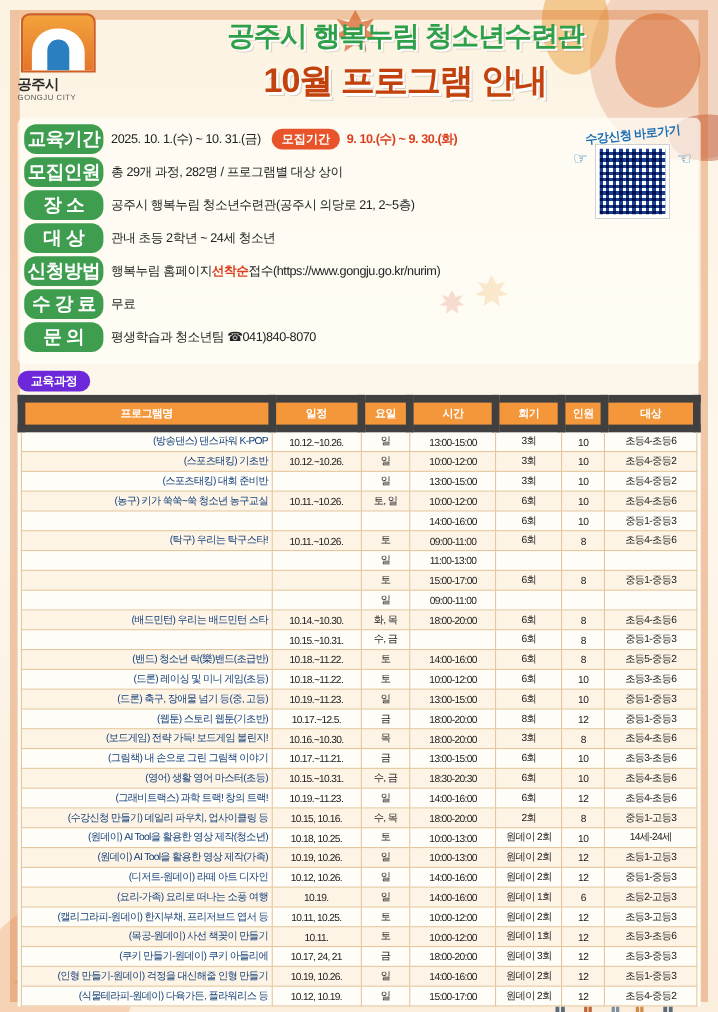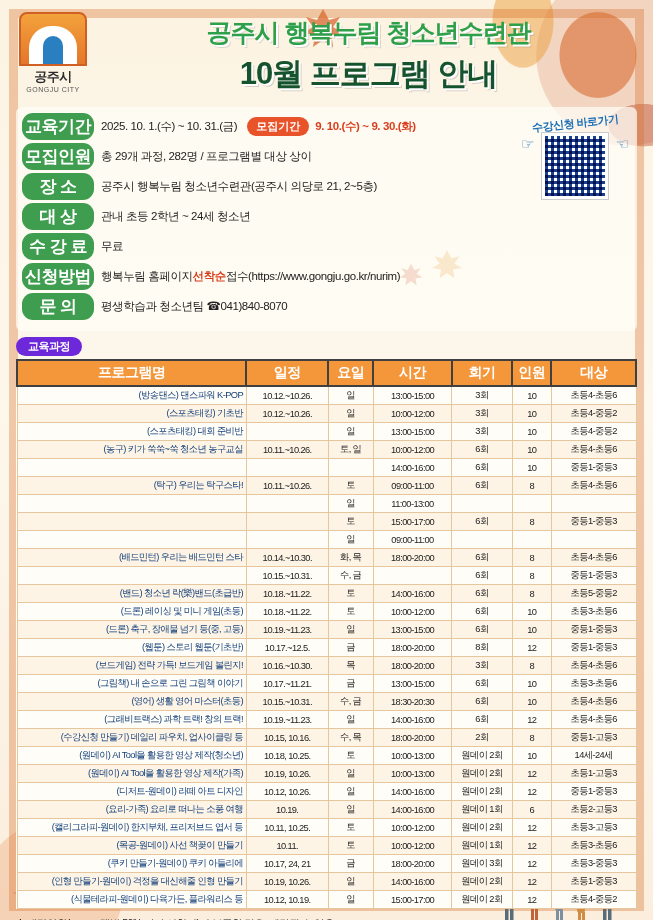--- a/index.html
+++ b/index.html
@@ -37,21 +37,21 @@
     content:"";position:absolute;inset:0;
     box-shadow:inset 0 0 0 9px rgba(214,110,40,.35);
   }
   
   header{
     position:relative;z-index:3;
     padding:12px 16px 4px 16px;
     display:flex;align-items:flex-start;gap:10px;
   }
   .logo{
-    width:74px;flex:0 0 74px;text-align:center;
+    width:74px;flex:0 0 74px;text-align:left;
   }
   .logo-mark{
     width:64px;height:50px;margin:0 auto;
     border-radius:8px 8px 0 0;
     background:linear-gradient(180deg,#f3a23c 0%,#e4762a 100%);
     position:relative;overflow:hidden;
     border:2px solid #cf5f22;
   }
   .logo-mark:before{
     content:"";position:absolute;left:8px;right:8px;bottom:0;top:12px;
@@ -62,21 +62,21 @@
     background:#2a7fc1;border-radius:14px 14px 0 0;
   }
   .logo-text{font-size:13px;font-weight:bold;color:#2b2b2b;margin-top:2px;letter-spacing:-.5px;}
   .logo-sub{font-size:7px;color:#555;letter-spacing:.5px;}
   .titles{flex:1;text-align:center;padding-top:4px;}
   .title1{
     font-size:25px;font-weight:bold;color:#2fa04a;letter-spacing:-1px;
     text-shadow:2px 2px 0 #ffffff, 3px 3px 0 rgba(0,0,0,.12);
   }
   .title2{
-    font-size:31px;font-weight:bold;color:#14532d;letter-spacing:-1px;margin-top:4px;
+    font-size:31px;font-weight:bold;color:#c2410c;letter-spacing:-1px;margin-top:4px;
     text-shadow:2px 2px 0 #ffffff, 3px 3px 0 rgba(0,0,0,.15);
   }
   
   .info{
     position:relative;z-index:3;
     margin:8px 16px 4px 16px;
     background:rgba(255,253,246,.72);
     border-radius:6px;
     padding:6px 6px 8px 6px;
     display:flex;
@@ -119,22 +119,22 @@
     font-size:11px;font-weight:bold;padding:2px 12px;letter-spacing:-.5px;
   }
   table{
     position:relative;z-index:3;
     width:calc(100% - 32px);margin:0 16px;border-collapse:collapse;
     background:#fffdf8;
     font-size:9.3px;color:#1c1c1c;
     table-layout:fixed;
   }
   th{
-    background:#f4963a;color:#fff;font-weight:bold;font-size:14px;
-    border:2px solid #404040;padding:3px 1px;letter-spacing:-.5px;
+    background:#f4963a;color:#fff;font-weight:bold;font-size:10px;
+    border:7px solid #404040;padding:3px 1px;letter-spacing:-.5px;
   }
   td{
     border:1px solid #e6c79d;padding:2px 3px;text-align:center;
     letter-spacing:-.6px;white-space:nowrap;overflow:hidden;text-overflow:ellipsis;
   }
   td.name{text-align:right;padding-left:5px;color:#123f7a;}
   tbody tr:nth-child(even) td{background:#fdf4e6;}
   tbody tr:nth-child(odd) td{background:#fffdf8;}
   .footnote{
     position:relative;z-index:3;
@@ -195,29 +195,29 @@
       <span class="tag">장    소</span>
       <span class="val">공주시 행복누림 청소년수련관(공주시 의당로 21, 2~5층)</span>
     </div>
 
     <div class="irow">
       <span class="tag">대    상</span>
       <span class="val">관내 초등 2학년 ~ 24세 청소년</span>
     </div>
 
     <div class="irow">
-      <span class="tag">수 강 료</span>
-      <span class="val">무료</span>
-    </div>
-
-    <div class="irow">
       <span class="tag">신청방법</span>
       <span class="val">행복누림 홈페이지 </span>
       <span class="val bold-red">선착순</span>
       <span class="val"> 접수(https://www.gongju.go.kr/nurim)</span>
+    </div>
+
+    <div class="irow">
+      <span class="tag">수 강 료</span>
+      <span class="val">무료</span>
     </div>
 
     <div class="irow">
       <span class="tag">문    의</span>
       <span class="val">평생학습과 청소년팀 ☎041)840-8070</span>
     </div>
   </div>
 
   <div class="qr-wrap">
     <div class="qr-label">수강신청 바로가기</div>

